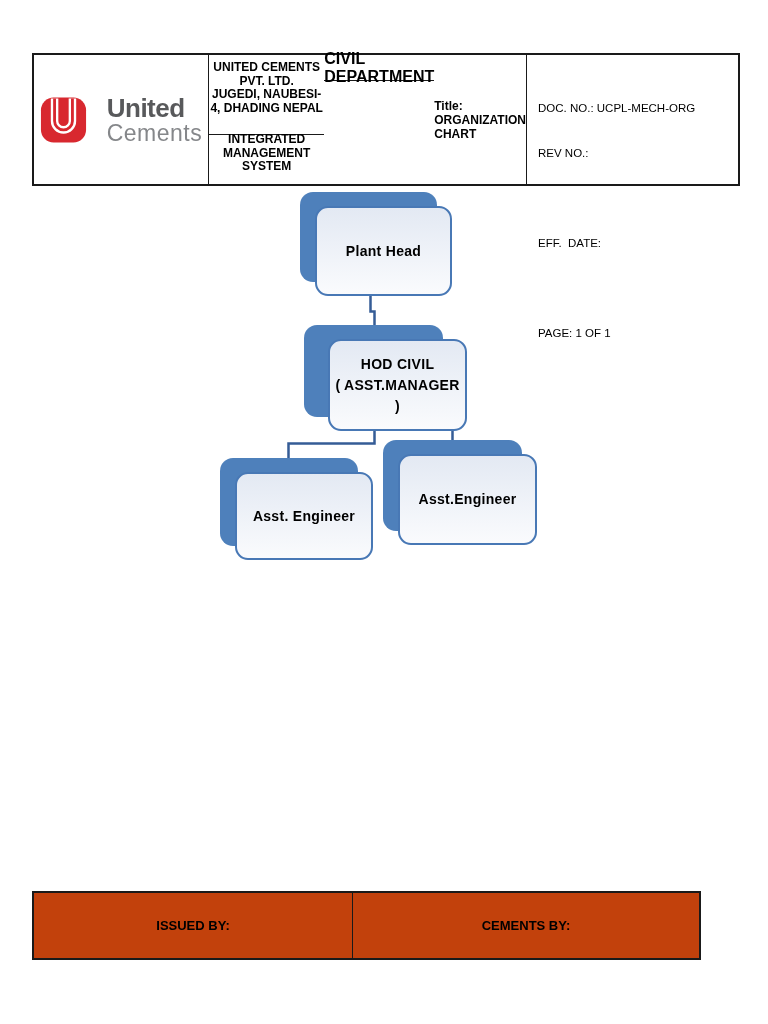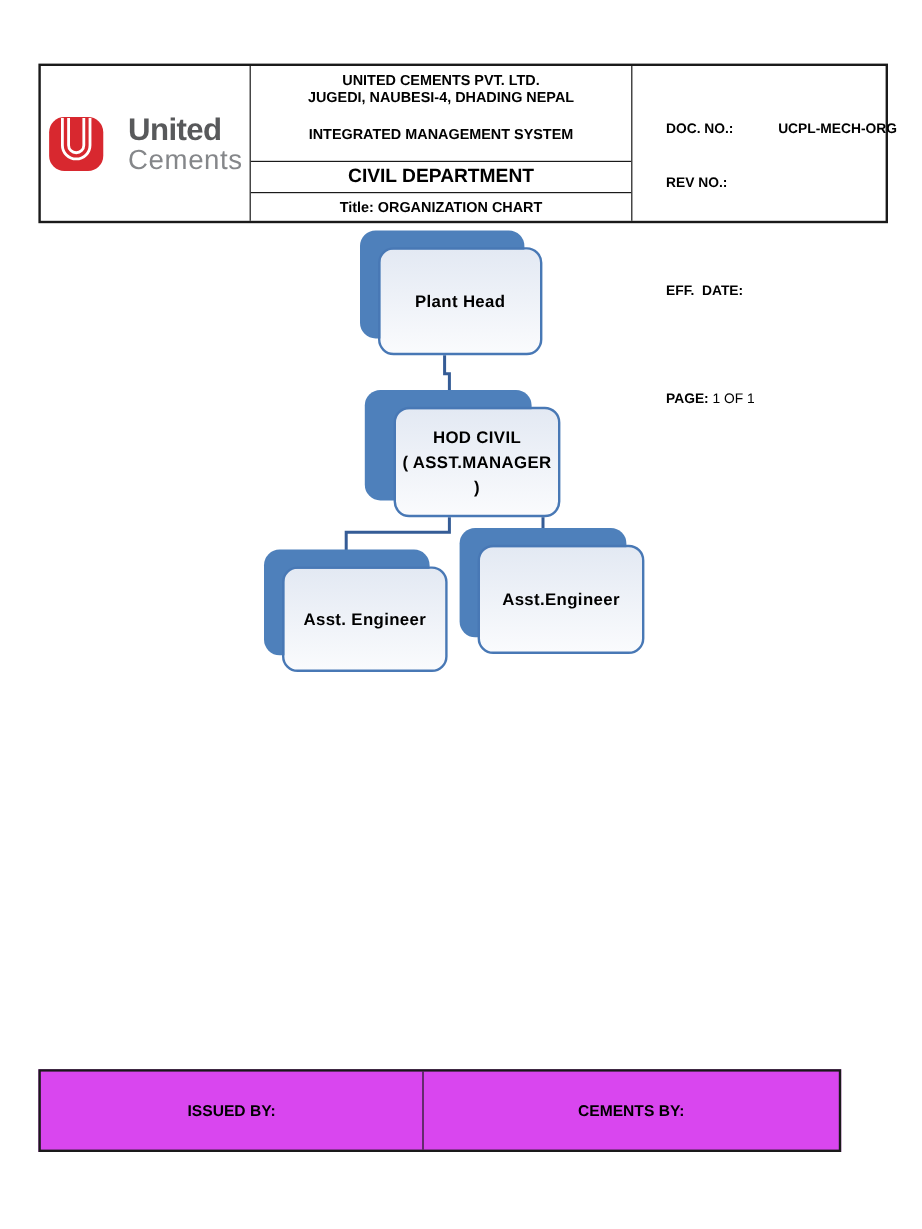--- a/index.html
+++ b/index.html
@@ -16,33 +16,33 @@
     position:absolute;left:0;top:0;width:175px;height:100%;box-sizing:border-box;
     border-right:1.5px solid var(--table-border);
     display:flex;align-items:center;justify-content:center;gap:20px;
   }
   .logo-mark{width:47px;height:52px;flex:0 0 auto;}
   .brand{display:flex;flex-direction:column;line-height:1;}
   .brand-top{font-size:26px;font-weight:bold;color:var(--logo-text-dark);letter-spacing:-0.5px;}
   .brand-bottom{font-size:23px;font-weight:normal;color:var(--logo-text-light);letter-spacing:0.5px;margin-top:1px;}
   .mid-cell{
     position:absolute;left:175px;top:0;width:318px;height:100%;box-sizing:border-box;
-    border-right:1.5px solid var(--table-border);display:flex;flex-direction:column;
+    border-right:1.5px solid var(--table-border);display:flex;flex-direction:row;
   }
   .mid-row1{height:80px;box-sizing:border-box;border-bottom:1.5px solid var(--table-border);
     text-align:center;font-weight:bold;font-size:12px;line-height:13.5px;padding-top:6px;}
   .mid-row1 .ims{margin-top:18px;}
   .mid-row2{height:26px;box-sizing:border-box;border-bottom:1.5px solid var(--table-border);
     display:flex;align-items:center;justify-content:center;font-weight:bold;font-size:16px;}
   .mid-row3{flex:1;display:flex;align-items:center;justify-content:center;font-weight:bold;font-size:12px;}
   .right-cell{
     position:absolute;left:493px;top:0;right:0;height:100%;box-sizing:border-box;
     padding:16px 4px 0 11px;font-size:11.5px;line-height:15px;white-space:pre;
   }
-  .right-cell .b{font-weight:bold;margin-left:17px;}
+  .right-cell .b{font-weight:normal;}
   .right-cell .spacer{height:15px;}
   
   .connectors{position:absolute;left:0;top:0;z-index:1;}
   .node-shadow{position:absolute;border-radius:13px;background:var(--box-shadow-blue);z-index:2;}
   .node{
     position:absolute;box-sizing:border-box;border:2.5px solid var(--box-border-blue);border-radius:13px;
     background:linear-gradient(180deg,var(--box-fill-top) 0%,var(--box-fill-bottom) 100%);
     display:flex;flex-direction:column;align-items:center;justify-content:center;text-align:center;
     font-weight:bold;font-size:14px;letter-spacing:0.3px;line-height:21px;z-index:3;
   }
@@ -50,21 +50,21 @@
   .n-plant{left:315px;top:206px;width:137px;height:90px;}
   .s-hod{left:304px;top:325px;width:139px;height:92px;}
   .n-hod{left:328px;top:339px;width:139px;height:92px;}
   .s-ae1{left:220px;top:458px;width:138px;height:88px;}
   .n-ae1{left:235px;top:472px;width:138px;height:88px;}
   .s-ae2{left:383px;top:440px;width:139px;height:91px;}
   .n-ae2{left:398px;top:454px;width:139px;height:91px;}
   
   .ftr-table{
     position:absolute;left:32px;top:891px;width:669px;height:69px;box-sizing:border-box;
-    border:2px solid var(--table-border);display:flex;z-index:4;background:#d946ef;
+    border:2px solid var(--table-border);display:flex;z-index:4;background:#c2410c;
   }
   .ftr-cell{display:flex;align-items:center;justify-content:center;font-weight:bold;font-size:13px;}
   .ftr-left{width:319px;box-sizing:border-box;border-right:1.5px solid var(--table-border);}
   .ftr-right{flex:1;}
 </style>
 </head>
 <body>
 
 <div class="page">
 

